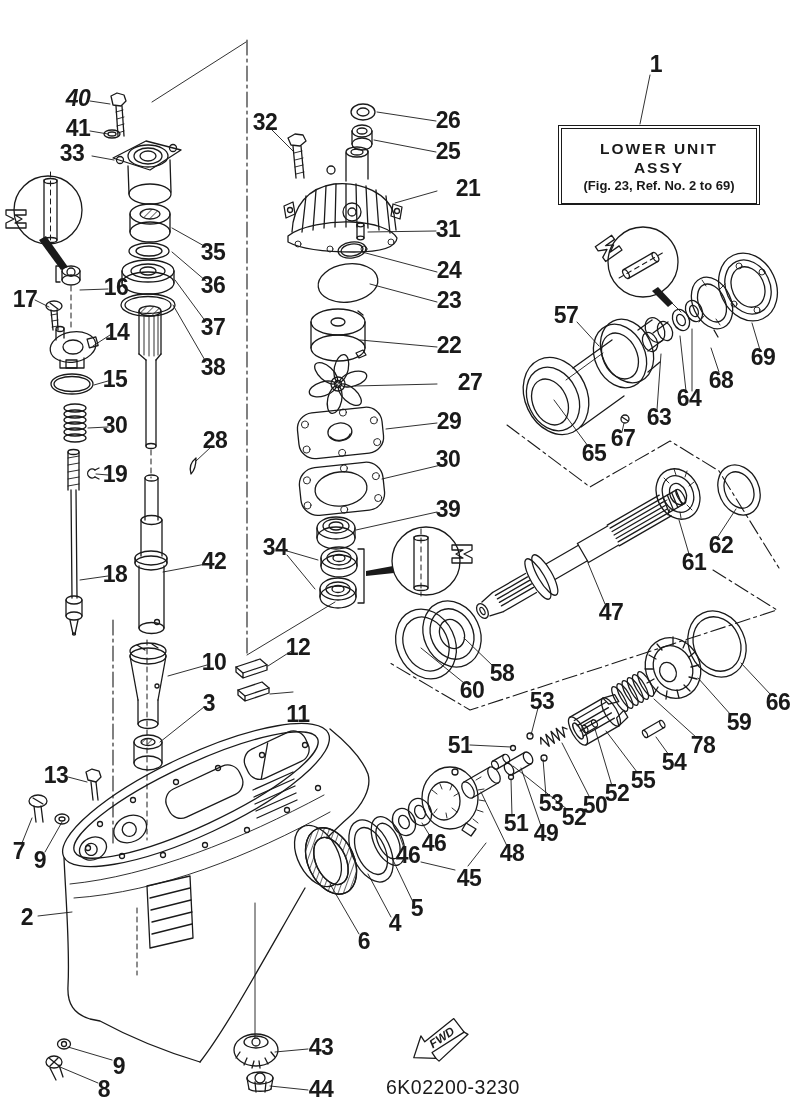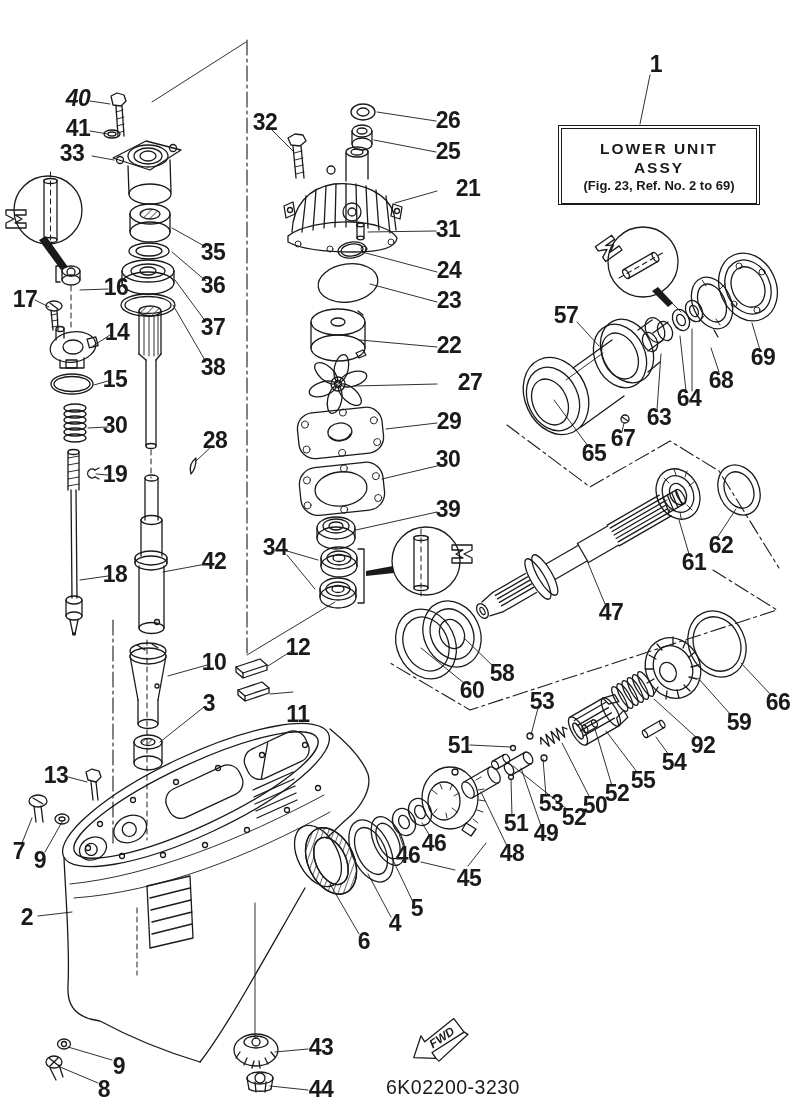--- a/index.html
+++ b/index.html
@@ -717,21 +717,21 @@
       <span class="callout" style="left: 546px; top: 833px;">49</span>
       <span class="callout" style="left: 595px; top: 805px;">50</span>
       <span class="callout" style="left: 460px; top: 745px;">51</span>
       <span class="callout" style="left: 516px; top: 823px;">51</span>
       <span class="callout" style="left: 574px; top: 817px;">52</span>
       <span class="callout" style="left: 617px; top: 793px;">52</span>
       <span class="callout" style="left: 542px; top: 701px;">53</span>
       <span class="callout" style="left: 551px; top: 803px;">53</span>
       <span class="callout" style="left: 674px; top: 762px;">54</span>
       <span class="callout" style="left: 643px; top: 780px;">55</span>
-      <span class="callout" style="left: 703px; top: 745px;">92</span>
+      <span class="callout" style="left: 703px; top: 745px;">78</span>
       <span class="callout" style="left: 566px; top: 315px; text-align: right;">57</span>
       <span class="callout" style="left: 502px; top: 673px;">58</span>
       <span class="callout" style="left: 739px; top: 722px;">59</span>
       <span class="callout" style="left: 472px; top: 690px;">60</span>
       <span class="callout" style="left: 694px; top: 562px;">61</span>
       <span class="callout" style="left: 721px; top: 545px;">62</span>
       <span class="callout" style="left: 659px; top: 417px;">63</span>
       <span class="callout" style="left: 689px; top: 398px; text-align: right;">64</span>
       <span class="callout" style="left: 594px; top: 453px;">65</span>
       <span class="callout" style="left: 778px; top: 702px;">66</span>

